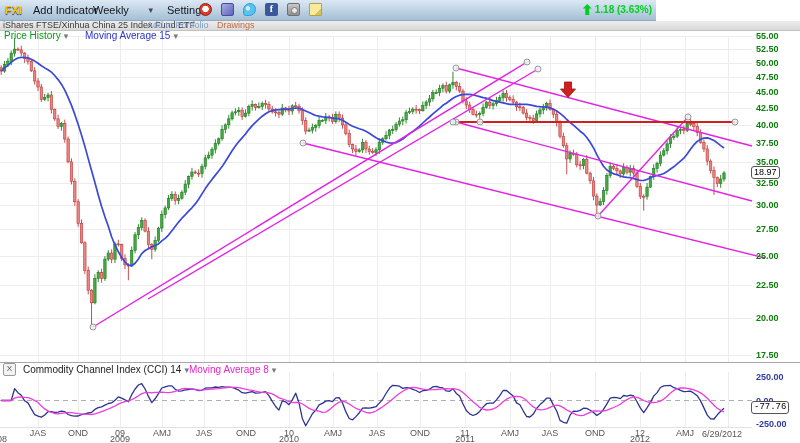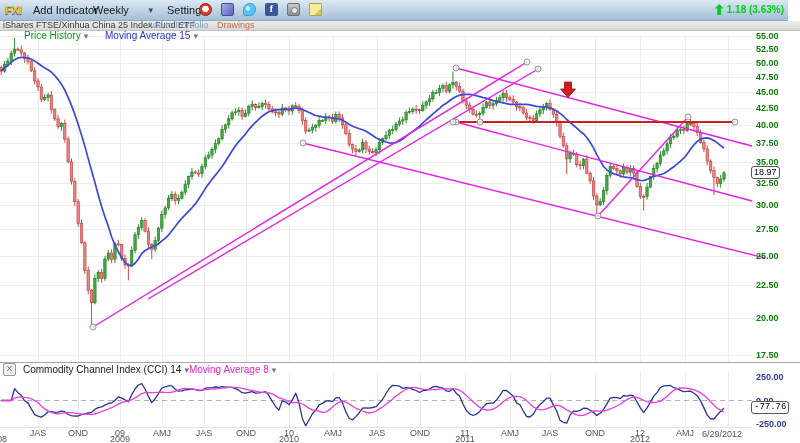--- a/index.html
+++ b/index.html
@@ -3,21 +3,21 @@
 <meta charset="utf-8">
 <style>
   html,body{margin:0;padding:0;background:#888;}
   .screen{position:relative;width:800px;height:443px;background:#fff;overflow:hidden;
           font-family:"Liberation Sans",sans-serif;-webkit-font-smoothing:antialiased;}
   svg text{font-family:"Liberation Sans",sans-serif;}
   .ax-g{fill:#0c7c0c;font-size:9px;font-weight:bold;}
   .ax-c{fill:#2f3c9e;font-size:9px;font-weight:bold;}
   .ax-d{fill:#555;font-size:9px;}
   
-  .toolbar{position:absolute;left:0;top:0;width:788px;height:20px;
+  .toolbar{position:absolute;left:0;top:0;width:656px;height:20px;
            background:linear-gradient(#dce8f4,#bdd2e4 55%,#a5bfd5);
            border-bottom:1px solid #8fa9c0;z-index:10;text-decoration:underline;}
   .tb-item{position:absolute;top:4px;font-size:11px;color:#14161c;white-space:nowrap;}
   .tb-symbol{left:5px;color:#f4c41c;font-weight:bold;text-shadow:0 1px 1px #335;}
   .tb-add{left:33px;}
   .tb-weekly{left:93px;width:60px;}
   .tb-weekly .caret{position:absolute;right:0;top:1px;}
   .tb-settings{left:167px;}
   .caret{font-size:9px;color:#445;}
   .icons{position:absolute;left:199px;top:3px;display:flex;gap:9px;z-index:11;}
@@ -34,21 +34,21 @@
   .up-arrow{width:9px;height:11px;background:#00cf1d;margin-right:3px;
             clip-path:polygon(50% 0,100% 42%,72% 42%,72% 100%,28% 100%,28% 42%,0 42%);}
   
   .infobar{position:absolute;left:0;top:21px;width:800px;height:9px;
            background:linear-gradient(#ededed,#d9d9d9);border-bottom:1px solid #c2c2c2;
            font-size:9px;line-height:9px;z-index:10;}
   .ib-title{position:absolute;left:3px;top:0;color:#3a3a3a;}
   .ib-link{position:absolute;left:147px;top:0;color:#7aa0c8;}
   .ib-drawings{position:absolute;left:200px;top:0;color:#c8693f;margin-left:17px;}
   
-  .legend{position:absolute;left:4px;top:30px;font-size:10px;z-index:6;white-space:nowrap;margin-left:20px;}
+  .legend{position:absolute;left:4px;top:30px;font-size:10px;z-index:6;white-space:nowrap;}
   .lg-price{color:#0a9a1a;}
   .lg-ma15{color:#2b35cf;margin-left:14px;}
   .lg-caret{font-size:9px;color:#778;margin-left:3px;}
   .cci-header{position:absolute;left:3px;top:363px;font-size:10px;z-index:6;display:flex;align-items:center;white-space:nowrap;}
   .x-btn{width:11px;height:11px;border:1px solid #999;background:#f2f2f2;color:#555;
          font-size:8px;line-height:10px;text-align:center;border-radius:2px;margin-right:7px;}
   .cci-title{color:#222;text-align:right;}
   .cci-ma{color:#ee22cc;}
   
   .val-box{position:absolute;left:751px;background:#fff;border:1px solid #555;border-radius:3px;

